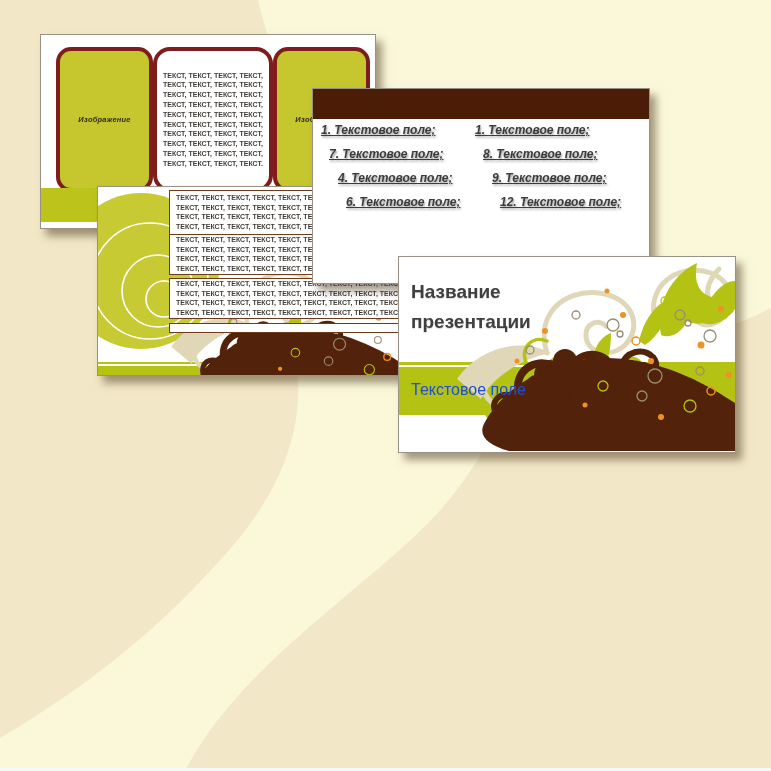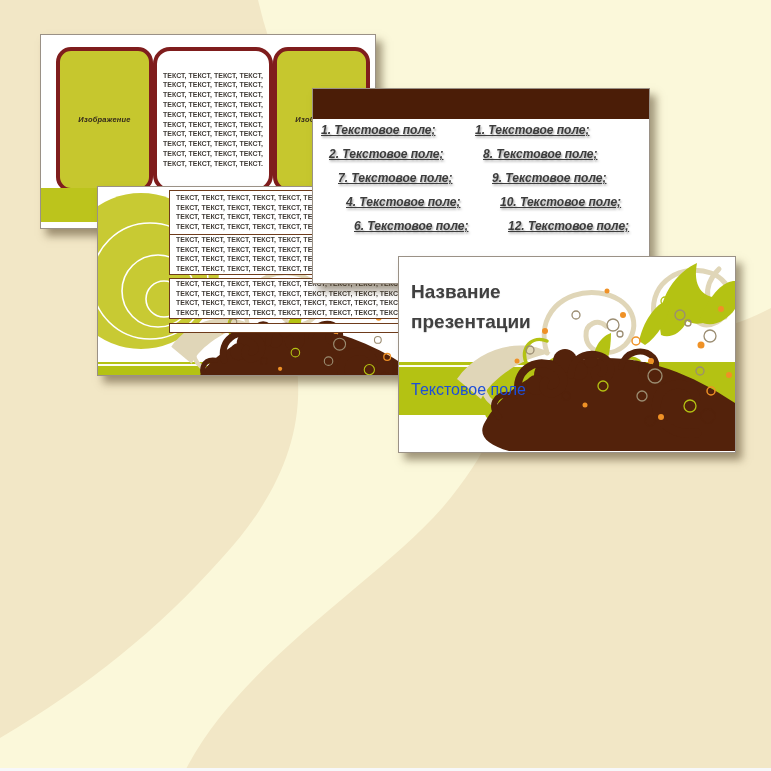--- a/index.html
+++ b/index.html
@@ -252,31 +252,29 @@
     </div>
   <div class="rowbox" id="rowbox-4"></div>
 </div>
 
 <div class="slide" id="slide-list">
   <div class="c-header"></div>
   <div class="c-cols">
     <div class="c-col" id="c-col-left">
 
     <div class="li">1. Текстовое поле;</div>
-        <div class="li">2. Текстовое поле;</div>
         <div class="li">7. Текстовое поле;</div>
         <div class="li">4. Текстовое поле;</div>
         <div class="li">6. Текстовое поле;</div>
       </div>
     <div class="c-col" id="c-col-right">
 
     <div class="li">1. Текстовое поле;</div>
         <div class="li">8. Текстовое поле;</div>
         <div class="li">9. Текстовое поле;</div>
-        <div class="li">10. Текстовое поле;</div>
         <div class="li">12. Текстовое поле;</div>
       </div>
   </div>
 </div>
 
 <div class="slide" id="slide-title">
   <div class="d-band">
     <div class="band-seg s1"></div>
     <div class="band-seg s2"></div>
   </div>

